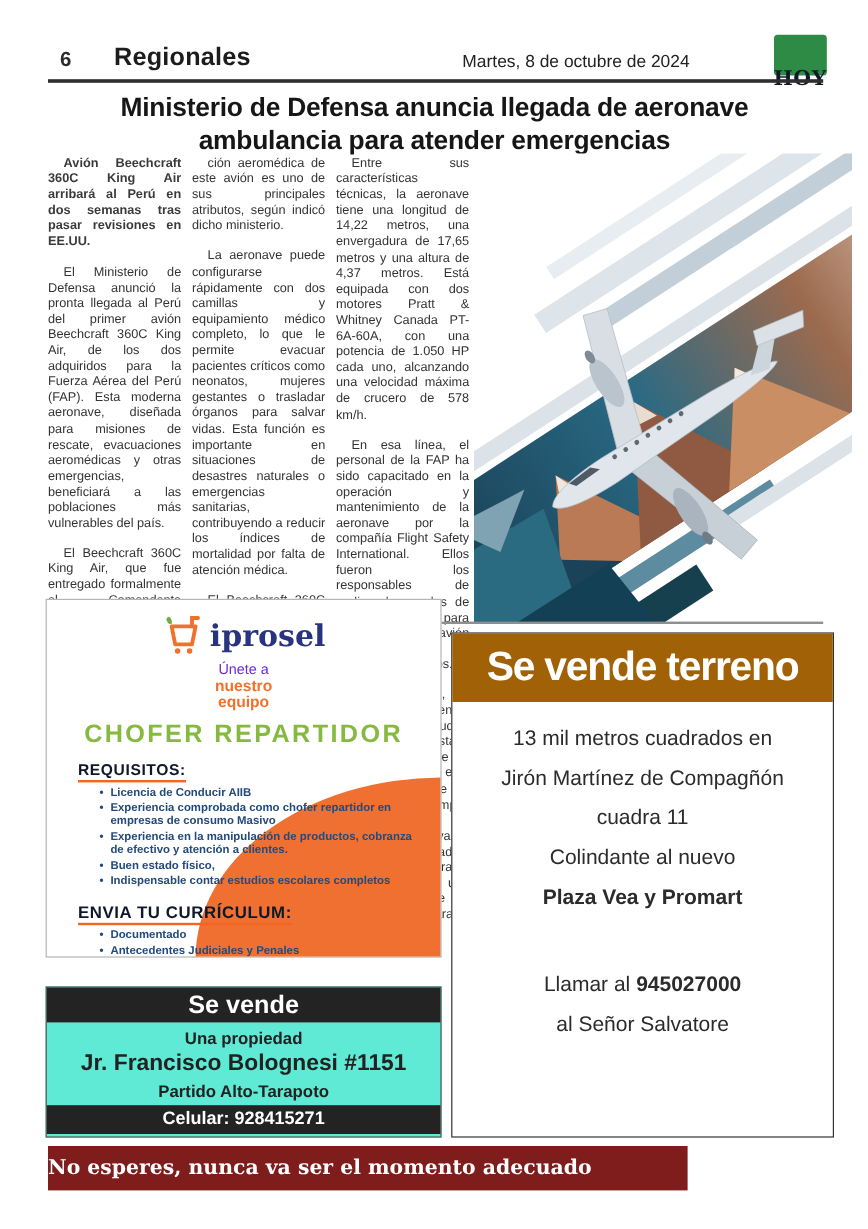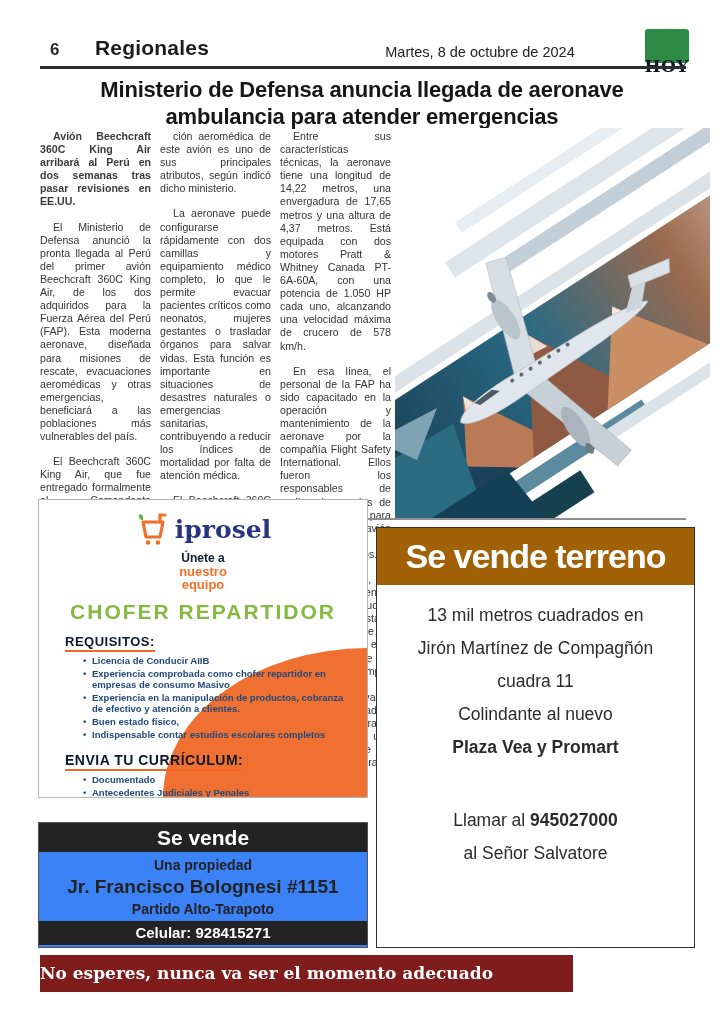--- a/index.html
+++ b/index.html
@@ -34,34 +34,34 @@
 
   
   .mid-rule { position:absolute; left:40px; top:518px; width:646px; height:2px; background:#8f8f8f; }
 
   
   .ad-diprosel { position:absolute; left:38px; top:499px; width:330px; height:299px; border:1px solid #b5b5b5;
                  background:#fff; overflow:hidden; }
   .brand-row { display:flex; align-items:center; justify-content:center; margin-top:8px; height:42px; }
   .brand-text { font-family:"DejaVu Serif", serif; font-weight:bold; font-size:25px; color:#28347f; margin-left:2px; }
   .tagline { text-align:center; line-height:13px; margin-top:2px; }
-  .tagline .t-blue { font-size:12px; font-weight:bold; color:#0f172a;text-align:center; }
+  .tagline .t-blue { font-size:12px; font-weight:normal; color:#6d28d9;text-align:center; }
   .tagline .t-orange { font-size:13px; font-weight:bold; color:#f3702a; }
   .job-title { text-align:center; margin-top:9px; font-size:21px; font-weight:bold; color:#85b940; letter-spacing:2px; }
   .ad-h { display:inline-block; margin:10px 0 3px 26px; font-size:13px; font-weight:bold; color:#0f172a;
           border-bottom:2px solid #f26522; padding-bottom:1px; letter-spacing:0.5px; position:relative; z-index:2; }
   .ad-h.cv { font-size:14px; margin-top:11px; }
   .ad-list { list-style:none; margin-left:44px; width:262px; position:relative; z-index:2; }
   .ad-list li { font-size:9.5px; font-weight:bold; color:#234a7c; line-height:11.6px; margin-bottom:1px; padding-left:9px; position:relative; }
   .ad-list li::before { content:"•"; position:absolute; left:0; color:#234a7c; }
   .swoosh { position:absolute; right:-1px; bottom:-1px; width:205px; height:150px; background:#ef7030;
             border-top-left-radius:100% 100%; z-index:1; }
 
   
-  .ad-prop { position:absolute; left:38px; top:822px; width:330px; height:126px; border:1px solid #555; background:#3b82f6; }
+  .ad-prop { position:absolute; left:38px; top:822px; width:330px; height:126px; border:1px solid #555; background:#5eead4; }
   .ad-prop .bar { background:#232323; color:#fff; text-align:center; }
   .ad-prop .bar.top { height:29px; line-height:29px; font-size:21px; font-weight:bold; }
   .ad-prop .body { text-align:center; padding-top:3px; }
   .ad-prop .l1 { font-size:14px; font-weight:bold; color:#222; line-height:20px; }
   .ad-prop .l2 { font-size:19px; font-weight:bold; color:#222; line-height:24px; }
   .ad-prop .l3 { font-size:14px; font-weight:bold; color:#222; line-height:20px; }
   .ad-prop .bar.bot { height:24px; line-height:24px; font-size:15px; font-weight:bold; margin-top:2px; }
 
   
   .ad-terreno { position:absolute; left:376px; top:527px; width:319px; height:421px; border:1px solid #333; background:#fff; }

